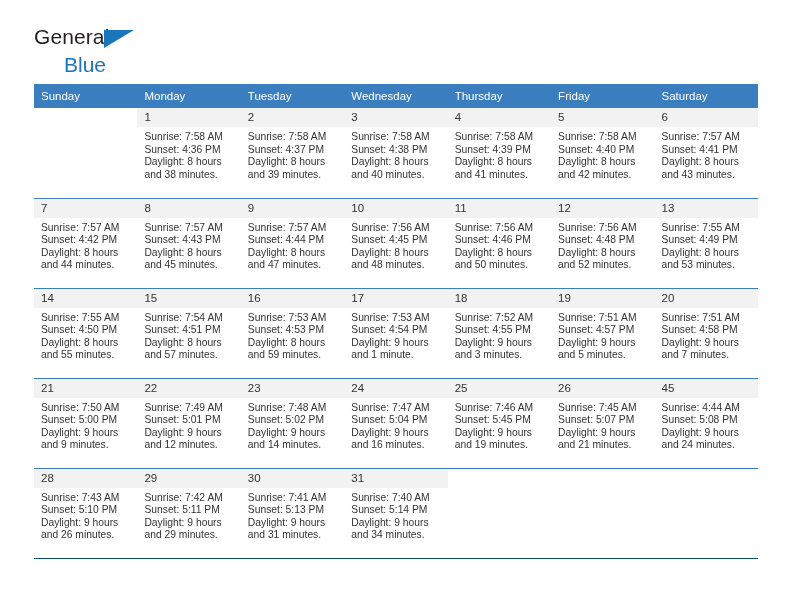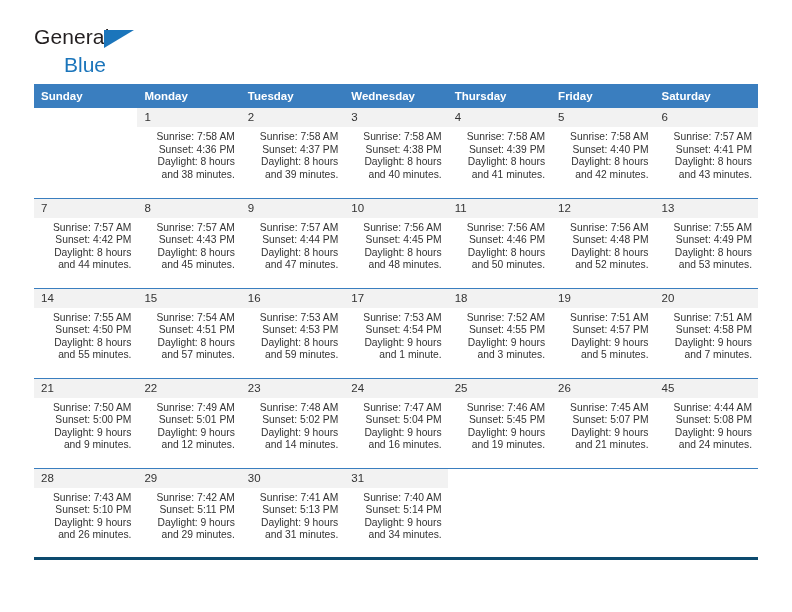--- a/index.html
+++ b/index.html
@@ -70,51 +70,50 @@
   .calendar {
     margin: 10px 34px 0 34px;
     width: 724px;
     border-collapse: collapse;
     table-layout: fixed;
   }
   .calendar th {
     background: #3a7ebf;
     color: #ffffff;
     font-size: 11.5px;
-    font-weight: bold;
+    font-weight: normal;
     text-align: left;
     padding: 6px 0 6px 7px;
     height: 22px;
     border: none;
   }
   .calendar td {
     vertical-align: top;
     padding: 0;
     border: none;
     border-top: 1px solid #3a7ebf;
     height: 90px;
     width: 103.4px;
   }
   .calendar tr.week:first-child td { border-top: none; }
-  .calendar tr.week:last-child td { border-bottom: 3px solid #0c4a6e; }
+  .calendar tr.week:last-child td { border-bottom: 1px solid #0c4a6e; }
 
   .daynum-band {
     background: #f2f2f2;
     font-size: 11.5px;
     color: #333333;
     padding: 3px 0 3px 7px;
     height: 19px;
     line-height: 13px;
   }
   .cell-body {
     padding: 4px 6px 0 7px;
     font-size: 10.3px;
     line-height: 12.6px;
     color: #333333;
-    text-align: right;
   }
   .cell-body div { white-space: nowrap; }
   td.empty .daynum-band { background: transparent; }
 </style>
 </head>
 <body>
 
 <div class="page">
 
   <div class="top">

